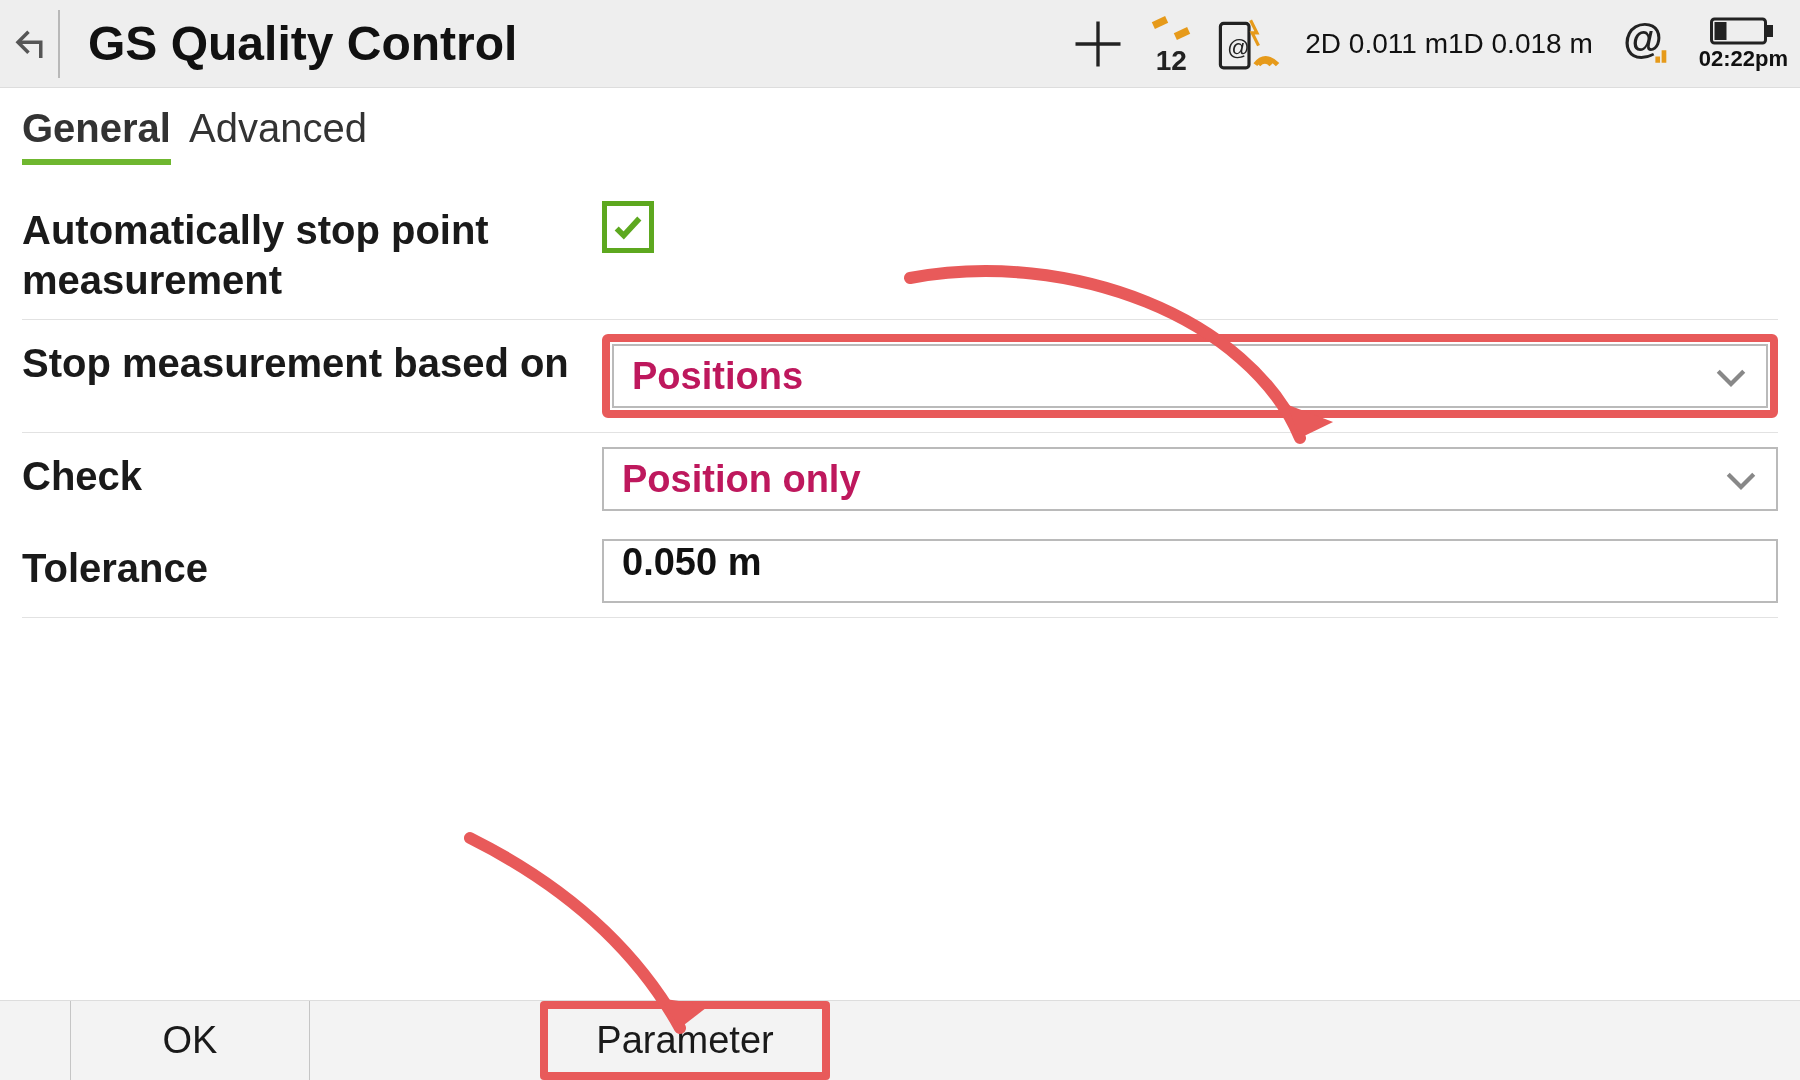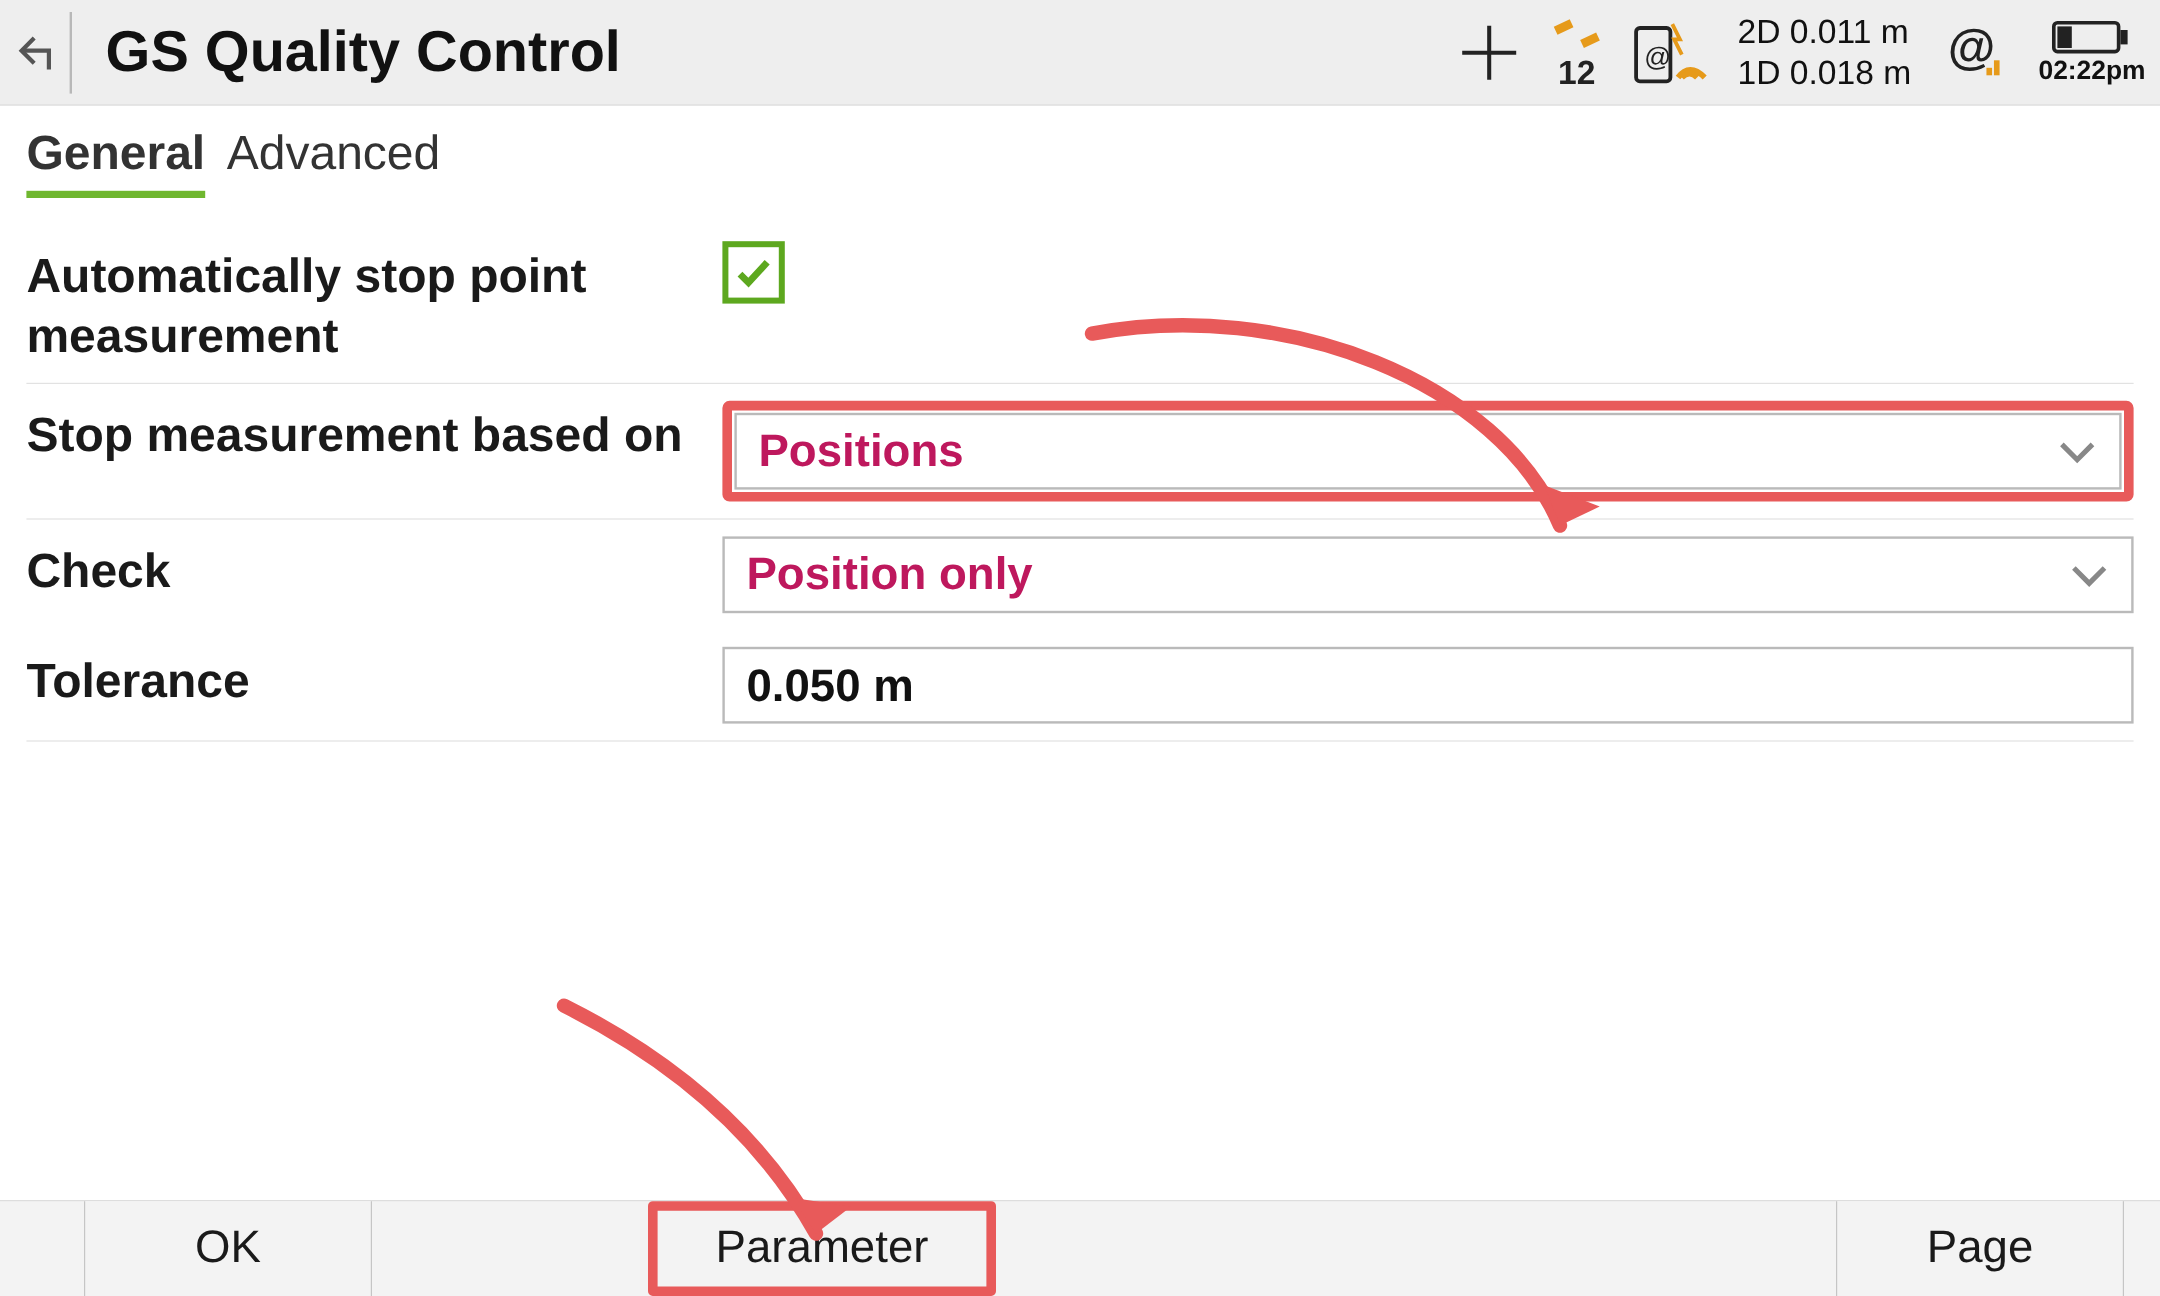--- a/index.html
+++ b/index.html
@@ -43,21 +43,21 @@
   }
   .status-item {
     display: flex;
     flex-direction: column;
     align-items: center;
     justify-content: center;
     font-size: 22px;
     color: #333;
   }
   .status-accuracy {
-    display: flex; flex-direction: column; justify-content: center;
+    display: flex; justify-content: center;
     font-size: 28px; color: #111; line-height: 1.2;
   }
   .clock-area {
     display: flex; flex-direction: column; align-items: center;
     font-size: 22px; color: #111;
   }
   
   .tabs {
     display: flex;
     gap: 18px;
@@ -124,21 +124,21 @@
     background: #fff;
   }
   .dropdown .chev {
     color: #7a7a7a;
     font-weight: 400;
   }
   .textinput {
     flex: 1;
     height: 64px;
     border: 2px solid #bababa;
-    padding: 10px 18px;
+    padding: 0 18px;
     font-size: 38px;
     font-weight: 700;
     color: #111;
     background: #fff;
   }
   .highlight-box {
     border: 8px solid #e85a5a;
     border-radius: 6px;
     padding: 2px;
   }
@@ -305,15 +305,14 @@
 </svg>
 
 </div>
 
 <div class="bottom">
   <div style="width:70px"></div>
   <div class="bottom-btn" style="width:240px;">OK</div>
   <div style="width:230px"></div>
   <div class="bottom-btn param-highlight" style="width:290px;">Parameter</div>
   <div class="bottom-spacer"></div>
-  <div class="bottom-btn" style="width:240px;">Page</div>
   <div style="width:30px"></div>
 </div>
 
 </body></html>

